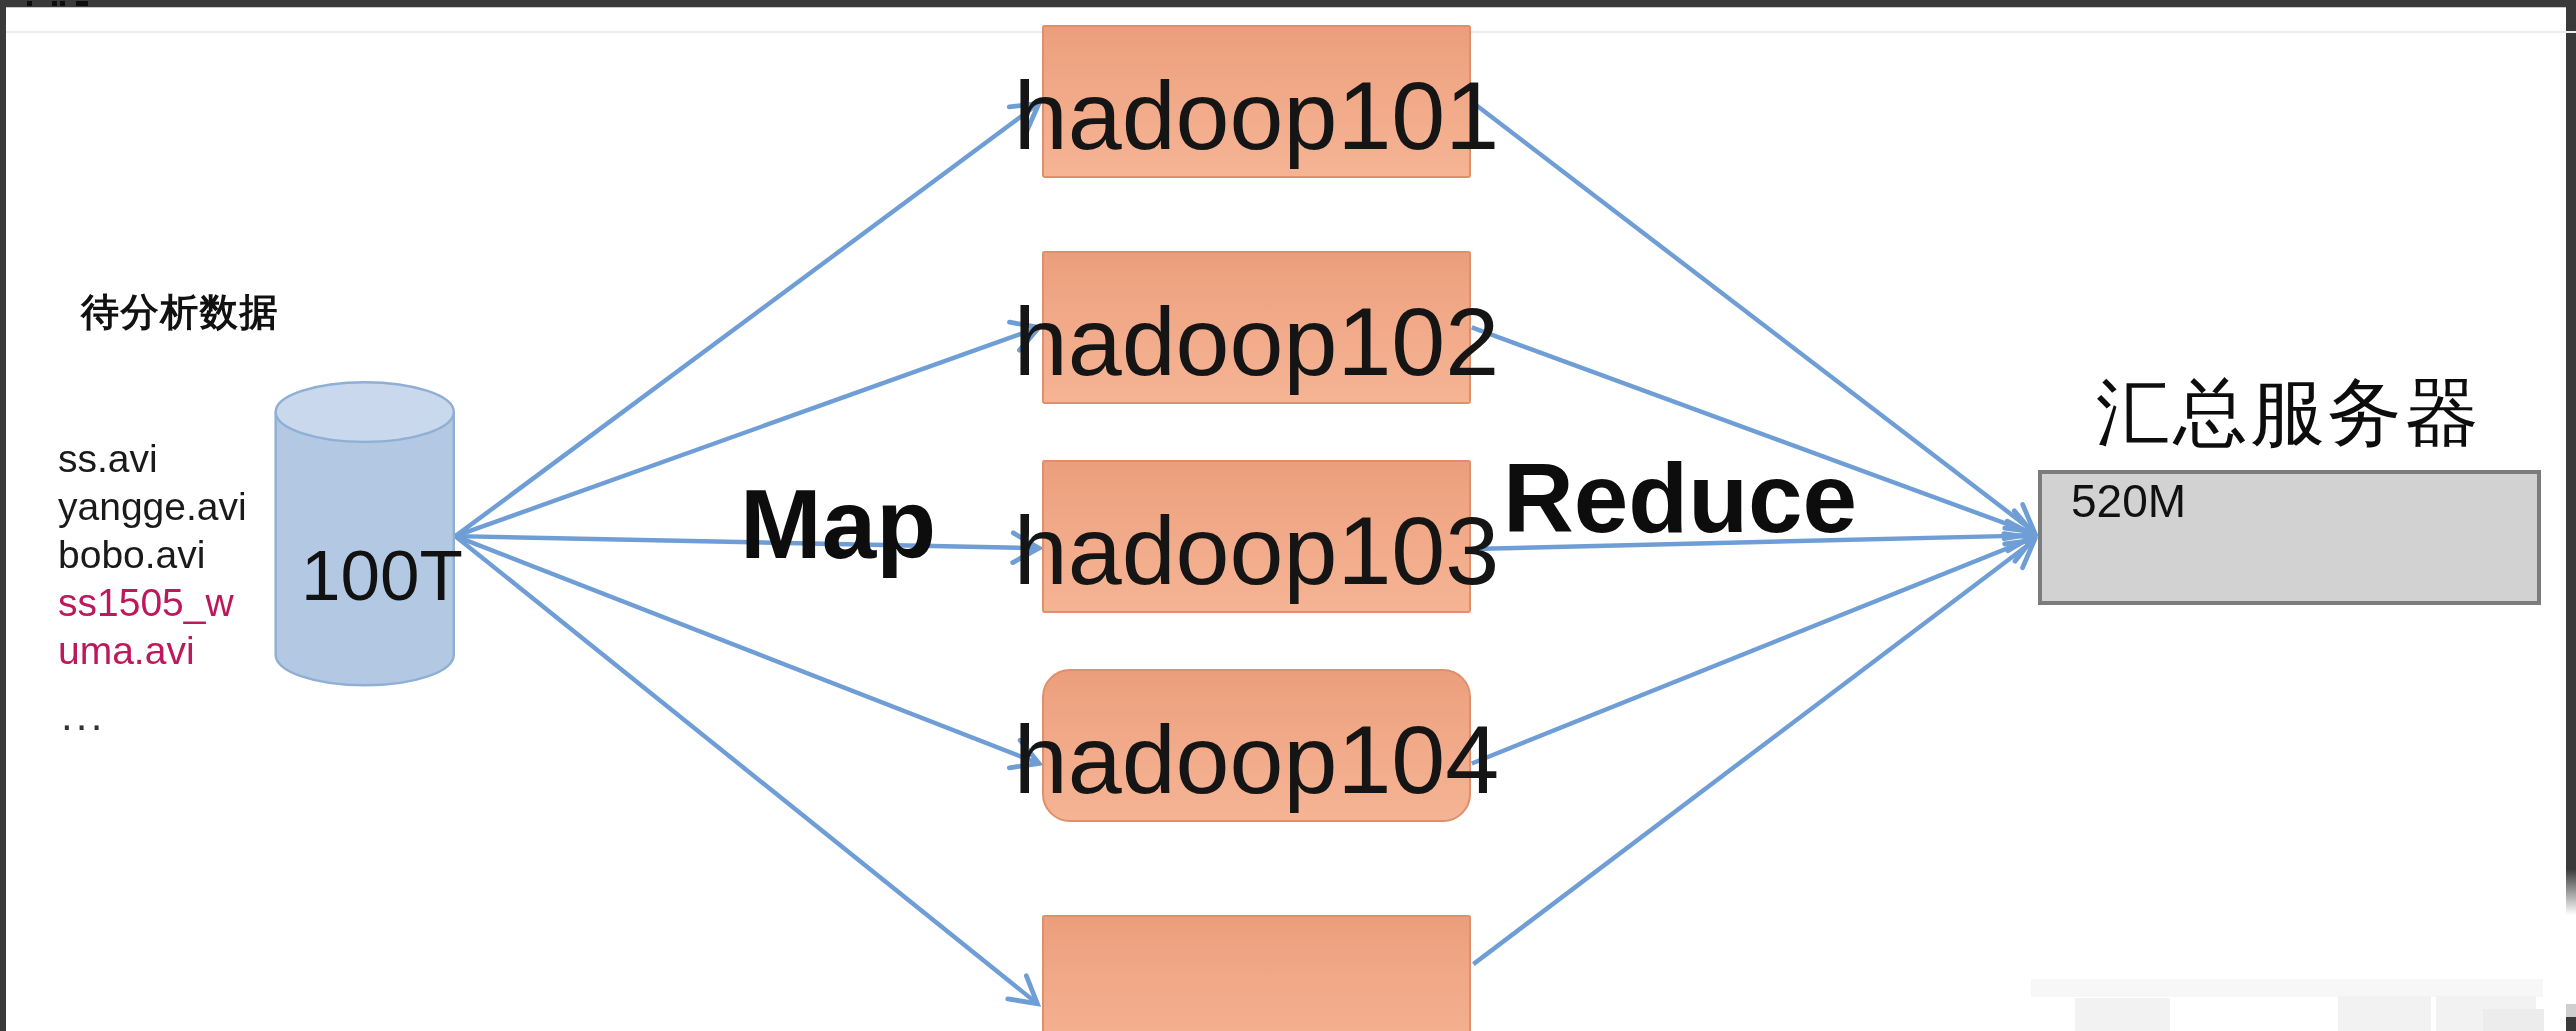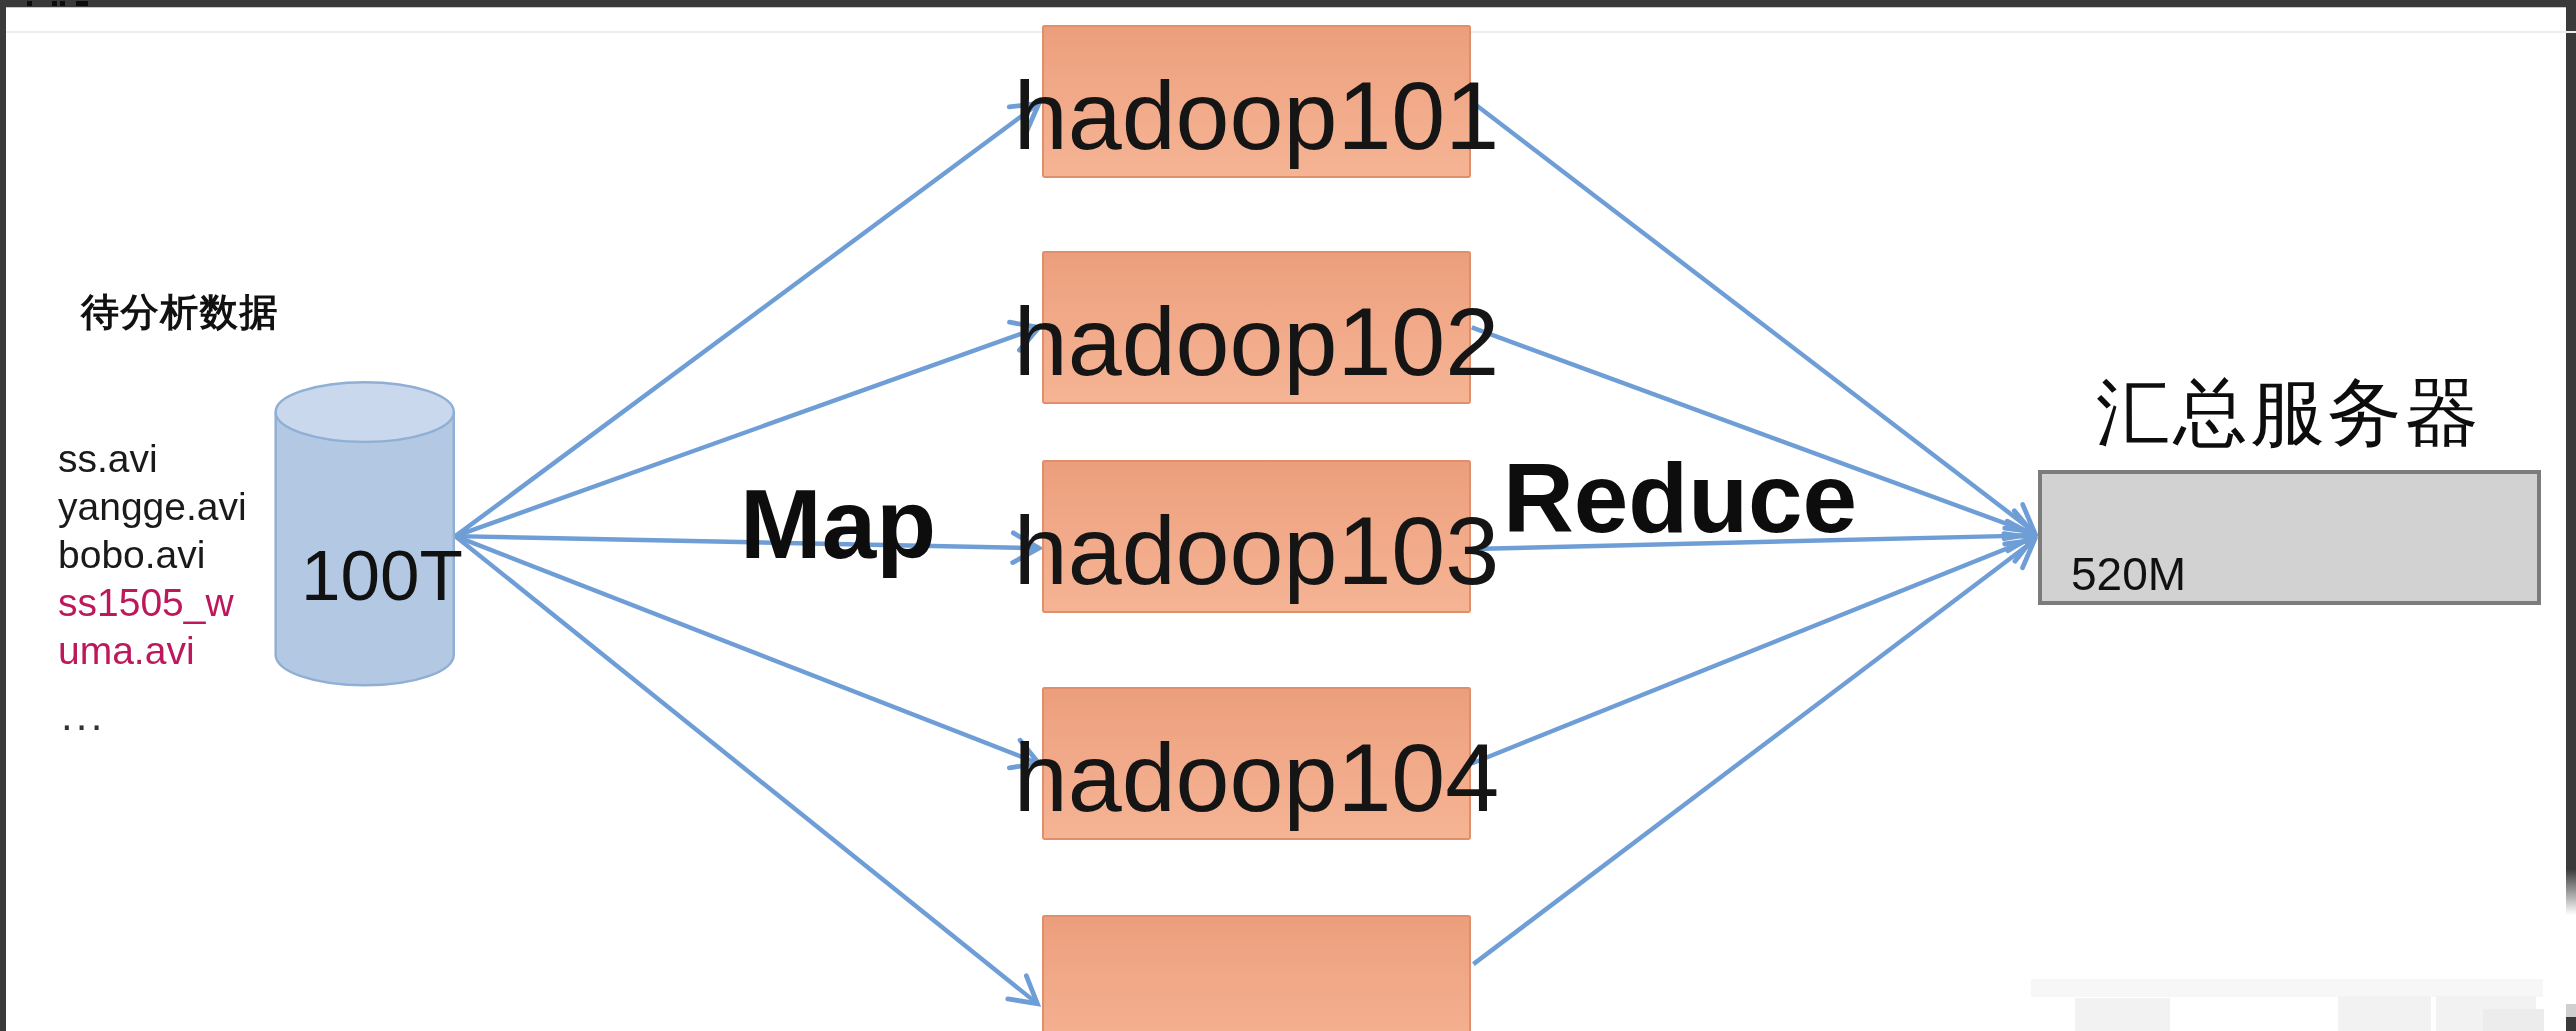--- a/index.html
+++ b/index.html
@@ -34,21 +34,21 @@
   .mapper-box.m5{display:block;text-align:center;font-weight:bold;font-size:89px;line-height:185px;letter-spacing:6.4px;}
   
   .stage-label{position:absolute;font-weight:bold;color:#0d0d0d;font-size:98px;text-align:center;}
   .stage-label.map{left:717px;top:468px;width:242px;}
   .stage-label.reduce{left:1503px;top:442px;width:330px;}
   
   .agg-heading{position:absolute;left:2031px;top:364px;width:516px;text-align:center;font-size:74px;color:#0d0d0d;letter-spacing:3.2px;}
   .agg-box{
     position:absolute;left:2038px;top:470px;width:503px;height:135px;box-sizing:border-box;
     background:#d2d2d2;border:4px solid #7c7c7c;
-    display:flex;align-items:flex-end;gap:22.6px;padding-left:29px;
+    display:flex;align-items:flex-start;gap:22.6px;padding-left:29px;
     font-size:46px;
   }
   .agg-size{color:#111;}
   .agg-file{color:#e11212;}
   
   .ghost{position:absolute;background:#f2f2f2;}
   .ghost.band{background:#f7f7f7;}
   
   svg.arrows{position:absolute;left:0;top:0;}
 </style>
@@ -103,21 +103,21 @@
 </div>
 <div class="file-ellipsis">...</div>
 <div class="cylinder-label">100T</div>
 
 <div class="stage-label map">Map</div>
 <div class="stage-label reduce">Reduce</div>
 
 <div class="mapper-box" style="top:25px;">hadoop101</div>
 <div class="mapper-box" style="top:251px;">hadoop102</div>
 <div class="mapper-box" style="top:460px;">hadoop103</div>
-<div class="mapper-box" style="top:687px;">hadoop104</div>
+<div class="mapper-box" style="top:669px;border-radius:28px;">hadoop104</div>
 <div class="mapper-box m5" style="top:915px;">... ...</div>
 
 <div class="agg-heading">汇总服务器</div>
 <div class="agg-box">
   <span class="agg-size">520M</span>
 </div>
 
 <div class="ghost band" style="left:2031px;top:979px;width:512px;height:17.7px;"></div>
 <div class="ghost" style="left:2075px;top:998px;width:95px;height:34px;"></div>
 <div class="ghost" style="left:2338px;top:996px;width:93px;height:35px;"></div>

